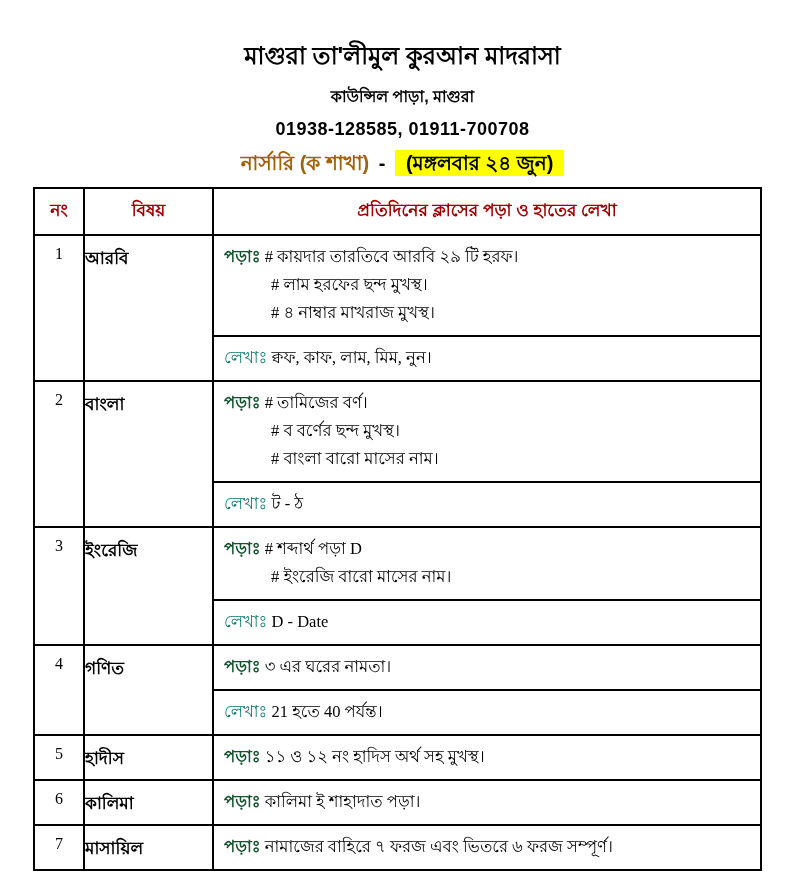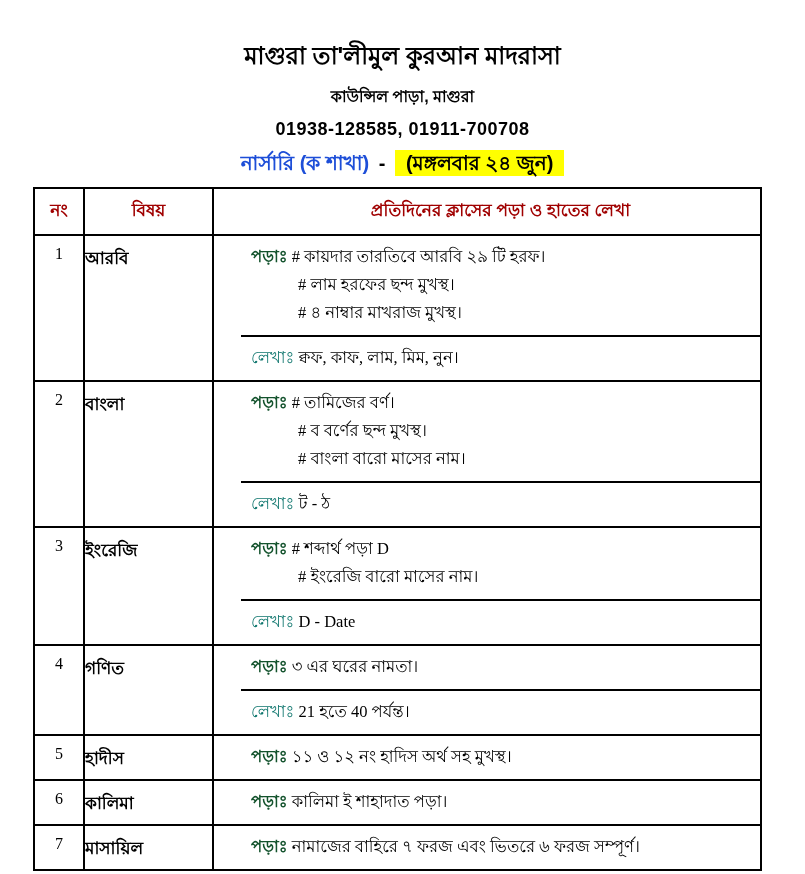--- a/index.html
+++ b/index.html
@@ -21,36 +21,36 @@
     font-family:"Liberation Sans","DejaVu Sans",sans-serif;
   }
   .phones{
     margin-top:8px;font-size:18px;font-weight:bold;letter-spacing:.5px;
     font-family:"Liberation Sans","DejaVu Sans",sans-serif;
   }
   .classline{
     margin-top:8px;font-size:20px;font-weight:bold;
     font-family:"Liberation Sans","DejaVu Sans",sans-serif;
   }
-  .cls{color:#1d4ed8;text-align:center;}
+  .cls{color:#a16207;text-align:center;}
   .sep{color:#000;padding:0 4px;}
   .date{background:#ffff00;color:#000;padding:2px 11px;margin-top:22px;}
 
   .table{
     position:absolute;left:33px;top:187px;width:729px;
     border:2px solid #000;box-sizing:border-box;
     background:#fff;
   }
   .row{
     display:grid;
     grid-template-columns:50px 129px 1fr;
   }
   .table > .row + .row{border-top:2px solid #000;}
   .cell{border-right:2px solid #000;box-sizing:border-box;}
-  .cell.content{border-right:none;margin-left:27px;}
+  .cell.content{border-right:none;}
   .row.head .cell{
     padding:8px 4px 9px 4px;text-align:center;
     color:#a00000;font-weight:bold;font-size:17px;
     font-family:"Liberation Sans","DejaVu Sans",sans-serif;
   }
   .cell.num{
     text-align:center;padding-top:9px;font-size:16px;
     font-family:"Liberation Serif","DejaVu Serif",serif;
   }
   .row:not(.head) .cell.subj{

